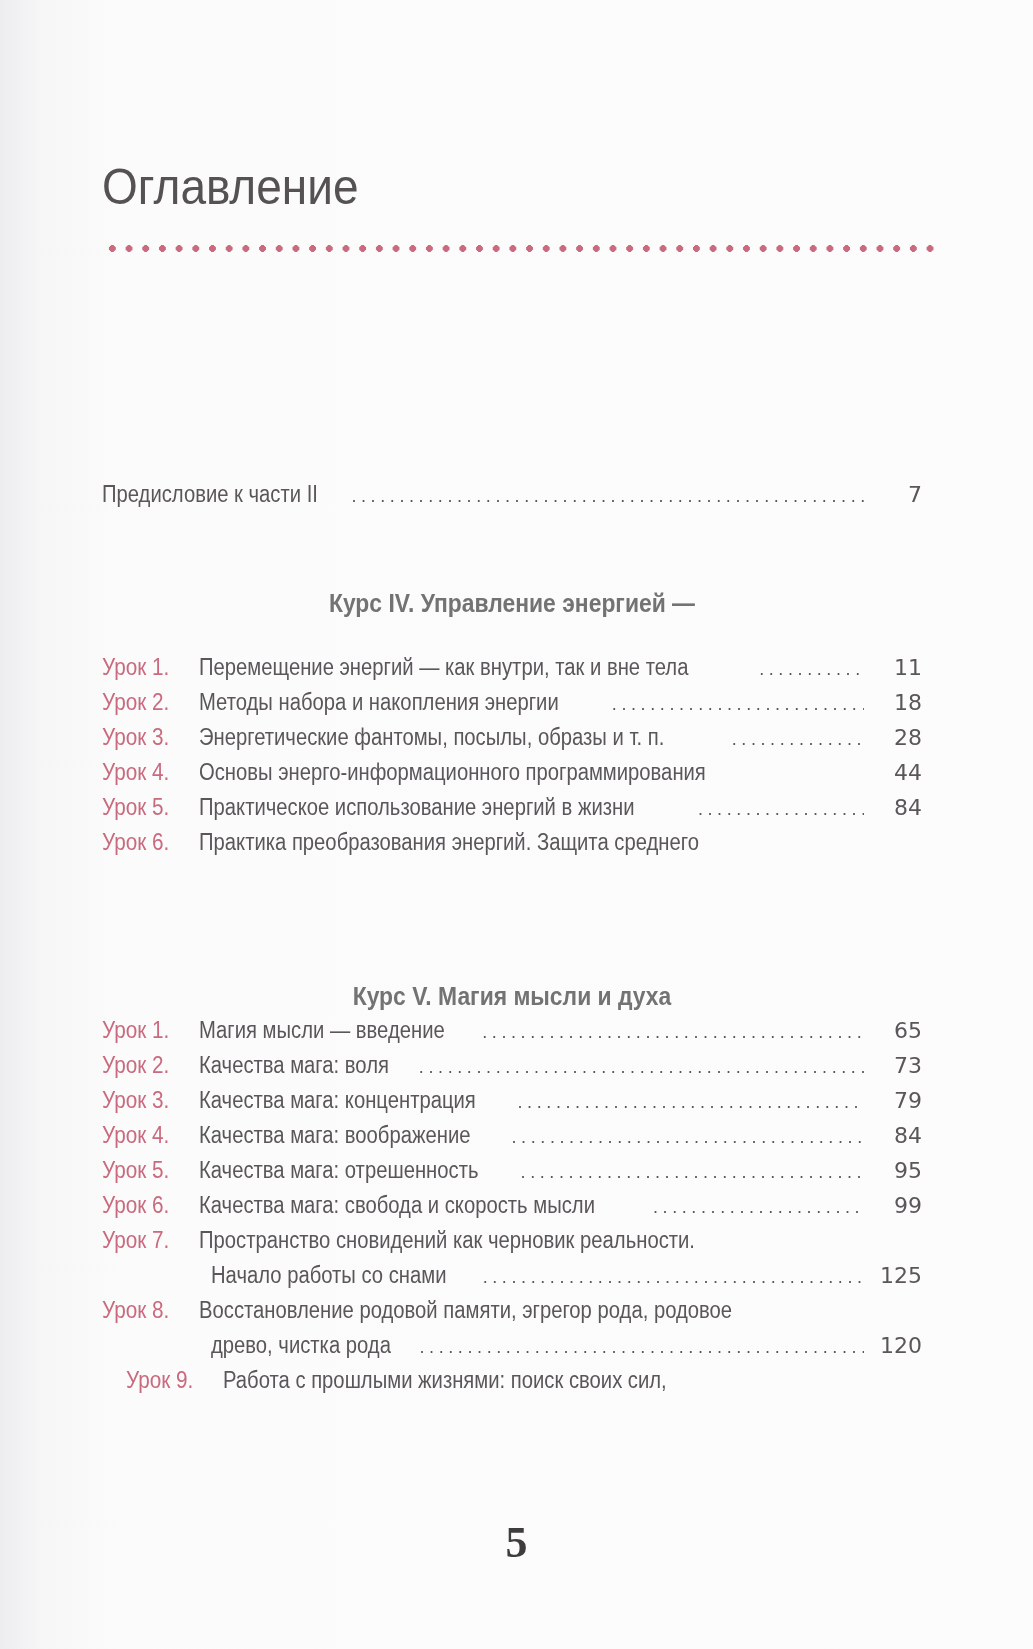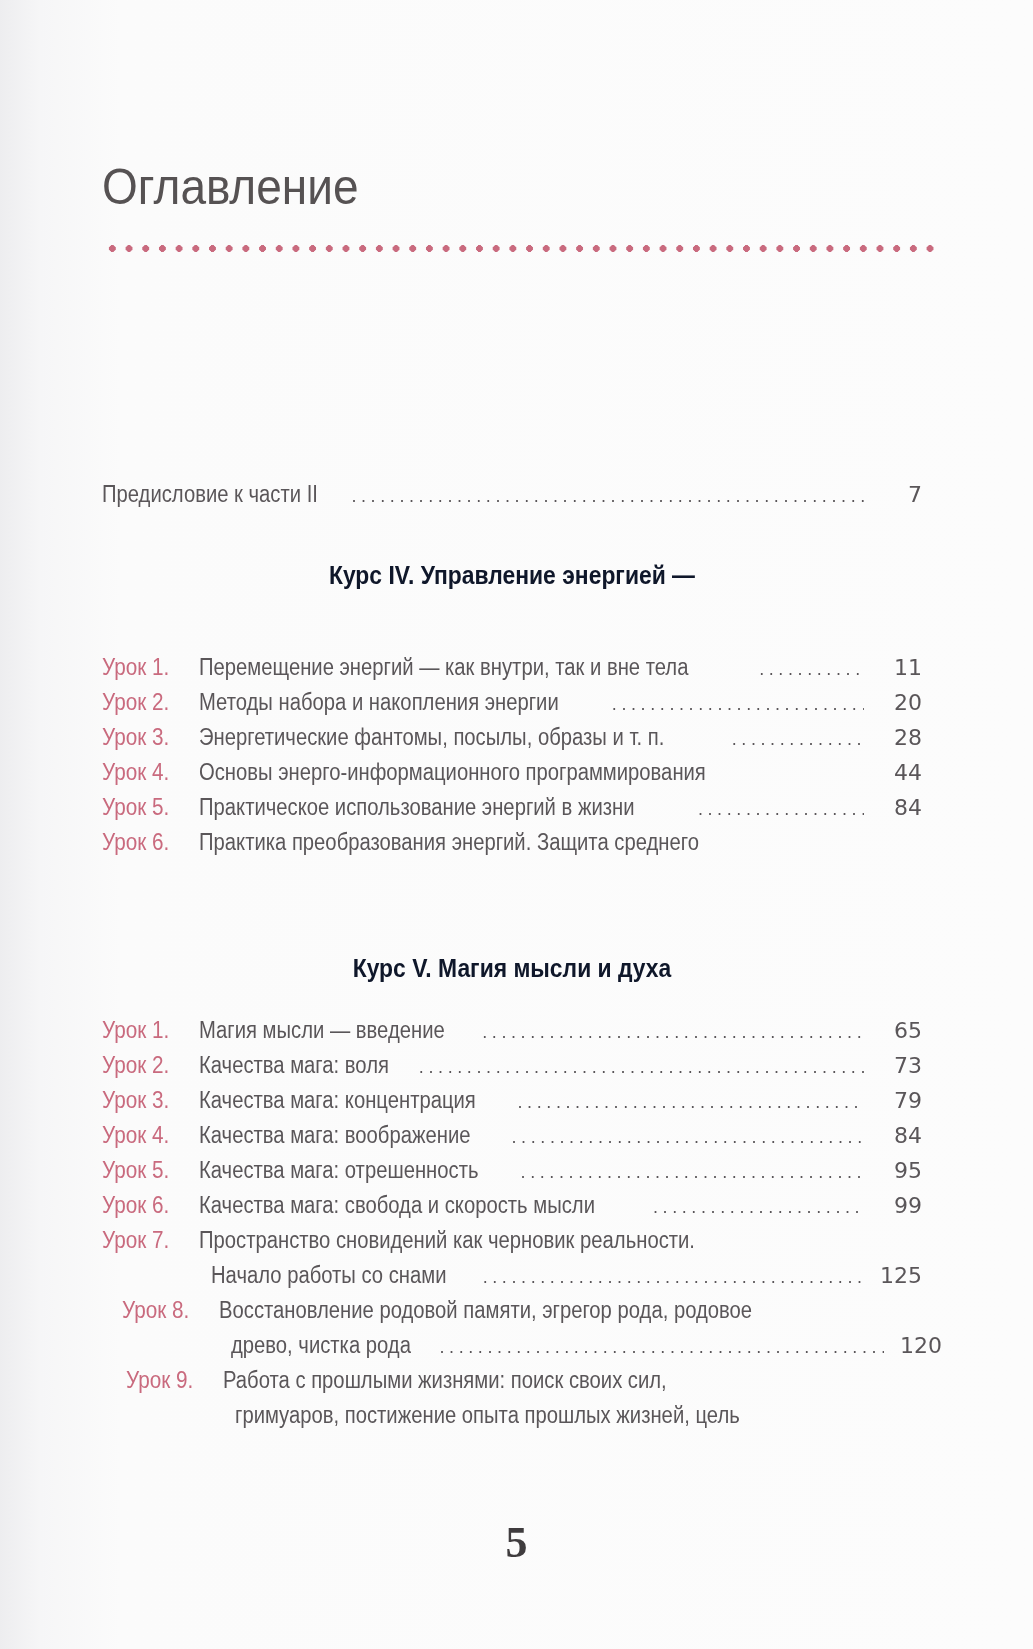--- a/index.html
+++ b/index.html
@@ -86,21 +86,22 @@
       padding-left: 109px;
     }
     .course-heading {
       position: absolute;
       left: 102px;
       width: 820px;
       text-align: center;
       font-weight: bold;
       font-size: 26px;
       line-height: 37px;
-      color: #0f172a;
+      color: #737373;
+      margin-top: 28px;
     }
     .page-number {
       position: absolute;
       left: 0;
       width: 1033px;
       top: 1517px;
       text-align: center;
       font-family: "Liberation Serif", serif;
       font-weight: bold;
       font-size: 44px;
@@ -136,21 +137,21 @@
     <span class="text narrow">Перемещение энергий — как внутри, так и вне тела</span>
     <span class="leader"></span>
     <span class="page">11</span>
   </div>
 </div>
 <div class="toc-row" style="top:685px;">
   <div class="row-line">
     <span class="prefix">Урок 2.</span>
     <span class="text narrow">Методы набора и накопления энергии</span>
     <span class="leader"></span>
-    <span class="page">20</span>
+    <span class="page">18</span>
   </div>
 </div>
 <div class="toc-row" style="top:720px;">
   <div class="row-line">
     <span class="prefix">Урок 3.</span>
     <span class="text narrow">Энергетические фантомы, посылы, образы и т. п.</span>
     <span class="leader"></span>
     <span class="page">28</span>
   </div>
 </div>
@@ -233,34 +234,31 @@
   <div class="row-line">
     <span class="prefix">Урок 7.</span>
     <span class="text narrow">Пространство сновидений как черновик реальности.</span>
   </div>
   <div class="row-line indent">
     <span class="text narrow">Начало работы со снами</span>
     <span class="leader"></span>
     <span class="page">125</span>
   </div>
 </div>
-<div class="toc-row" style="top:1293px;margin-left:20px;">
+<div class="toc-row" style="top:1293px;">
   <div class="row-line">
     <span class="prefix">Урок 8.</span>
     <span class="text narrow">Восстановление родовой памяти, эгрегор рода, родовое</span>
   </div>
   <div class="row-line indent">
     <span class="text narrow">древо, чистка рода</span>
     <span class="leader"></span>
     <span class="page">120</span>
   </div>
 </div>
 <div class="toc-row" style="top:1363px;margin-left:24px;">
   <div class="row-line">
     <span class="prefix">Урок 9.</span>
     <span class="text narrow">Работа с прошлыми жизнями: поиск своих сил,</span>
   </div>
-  <div class="row-line indent">
-    <span class="text narrow">гримуаров, постижение опыта прошлых жизней, цель</span>
-  </div>
 </div>
 
 <div class="page-number">5</div>
 
 </body></html>

